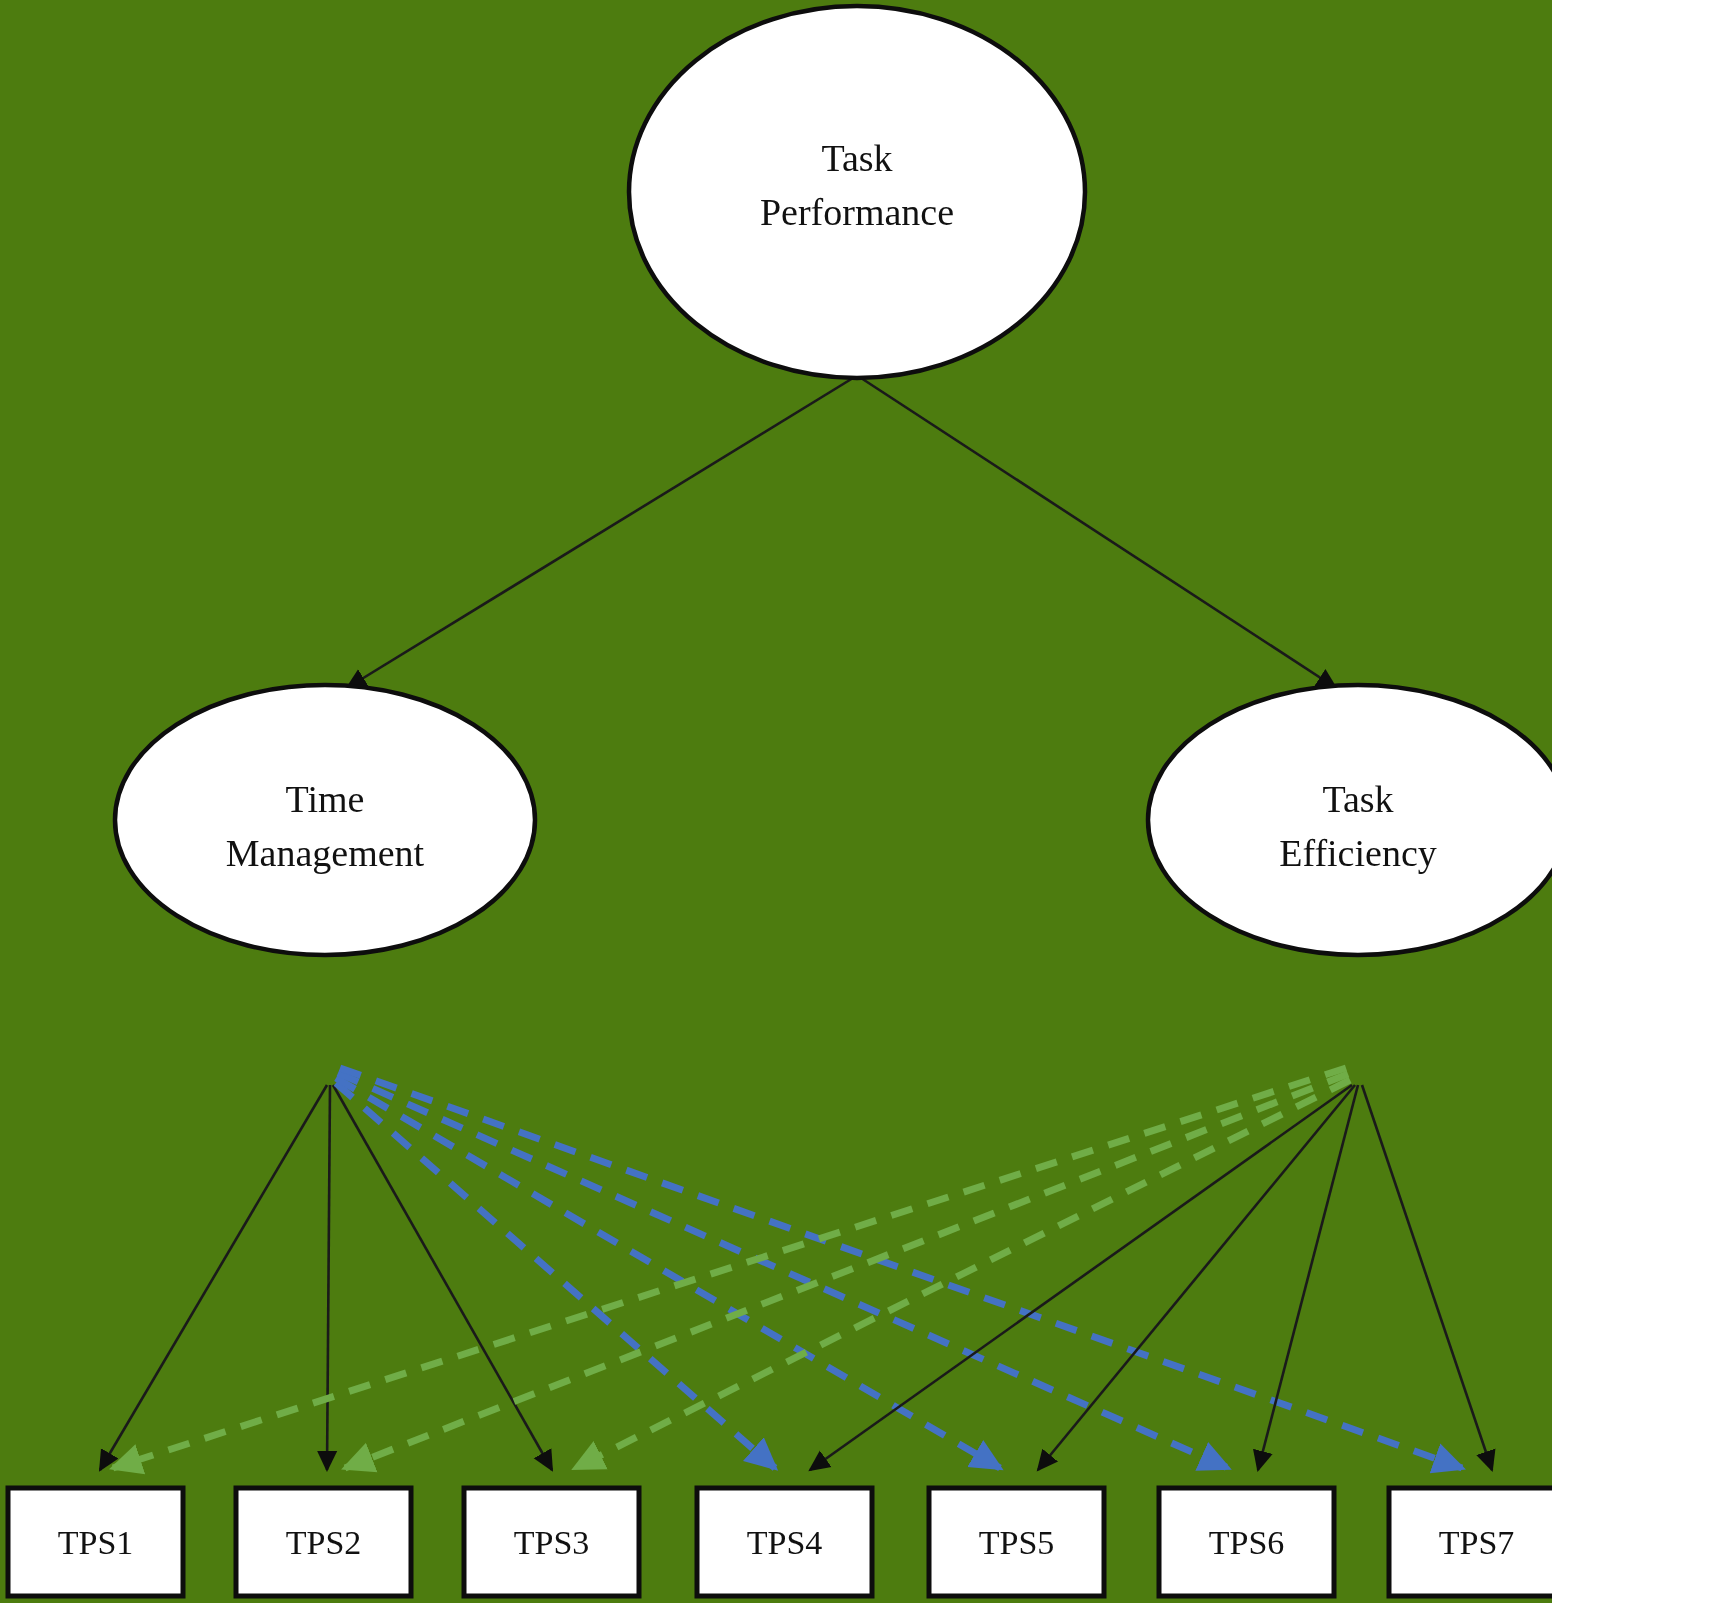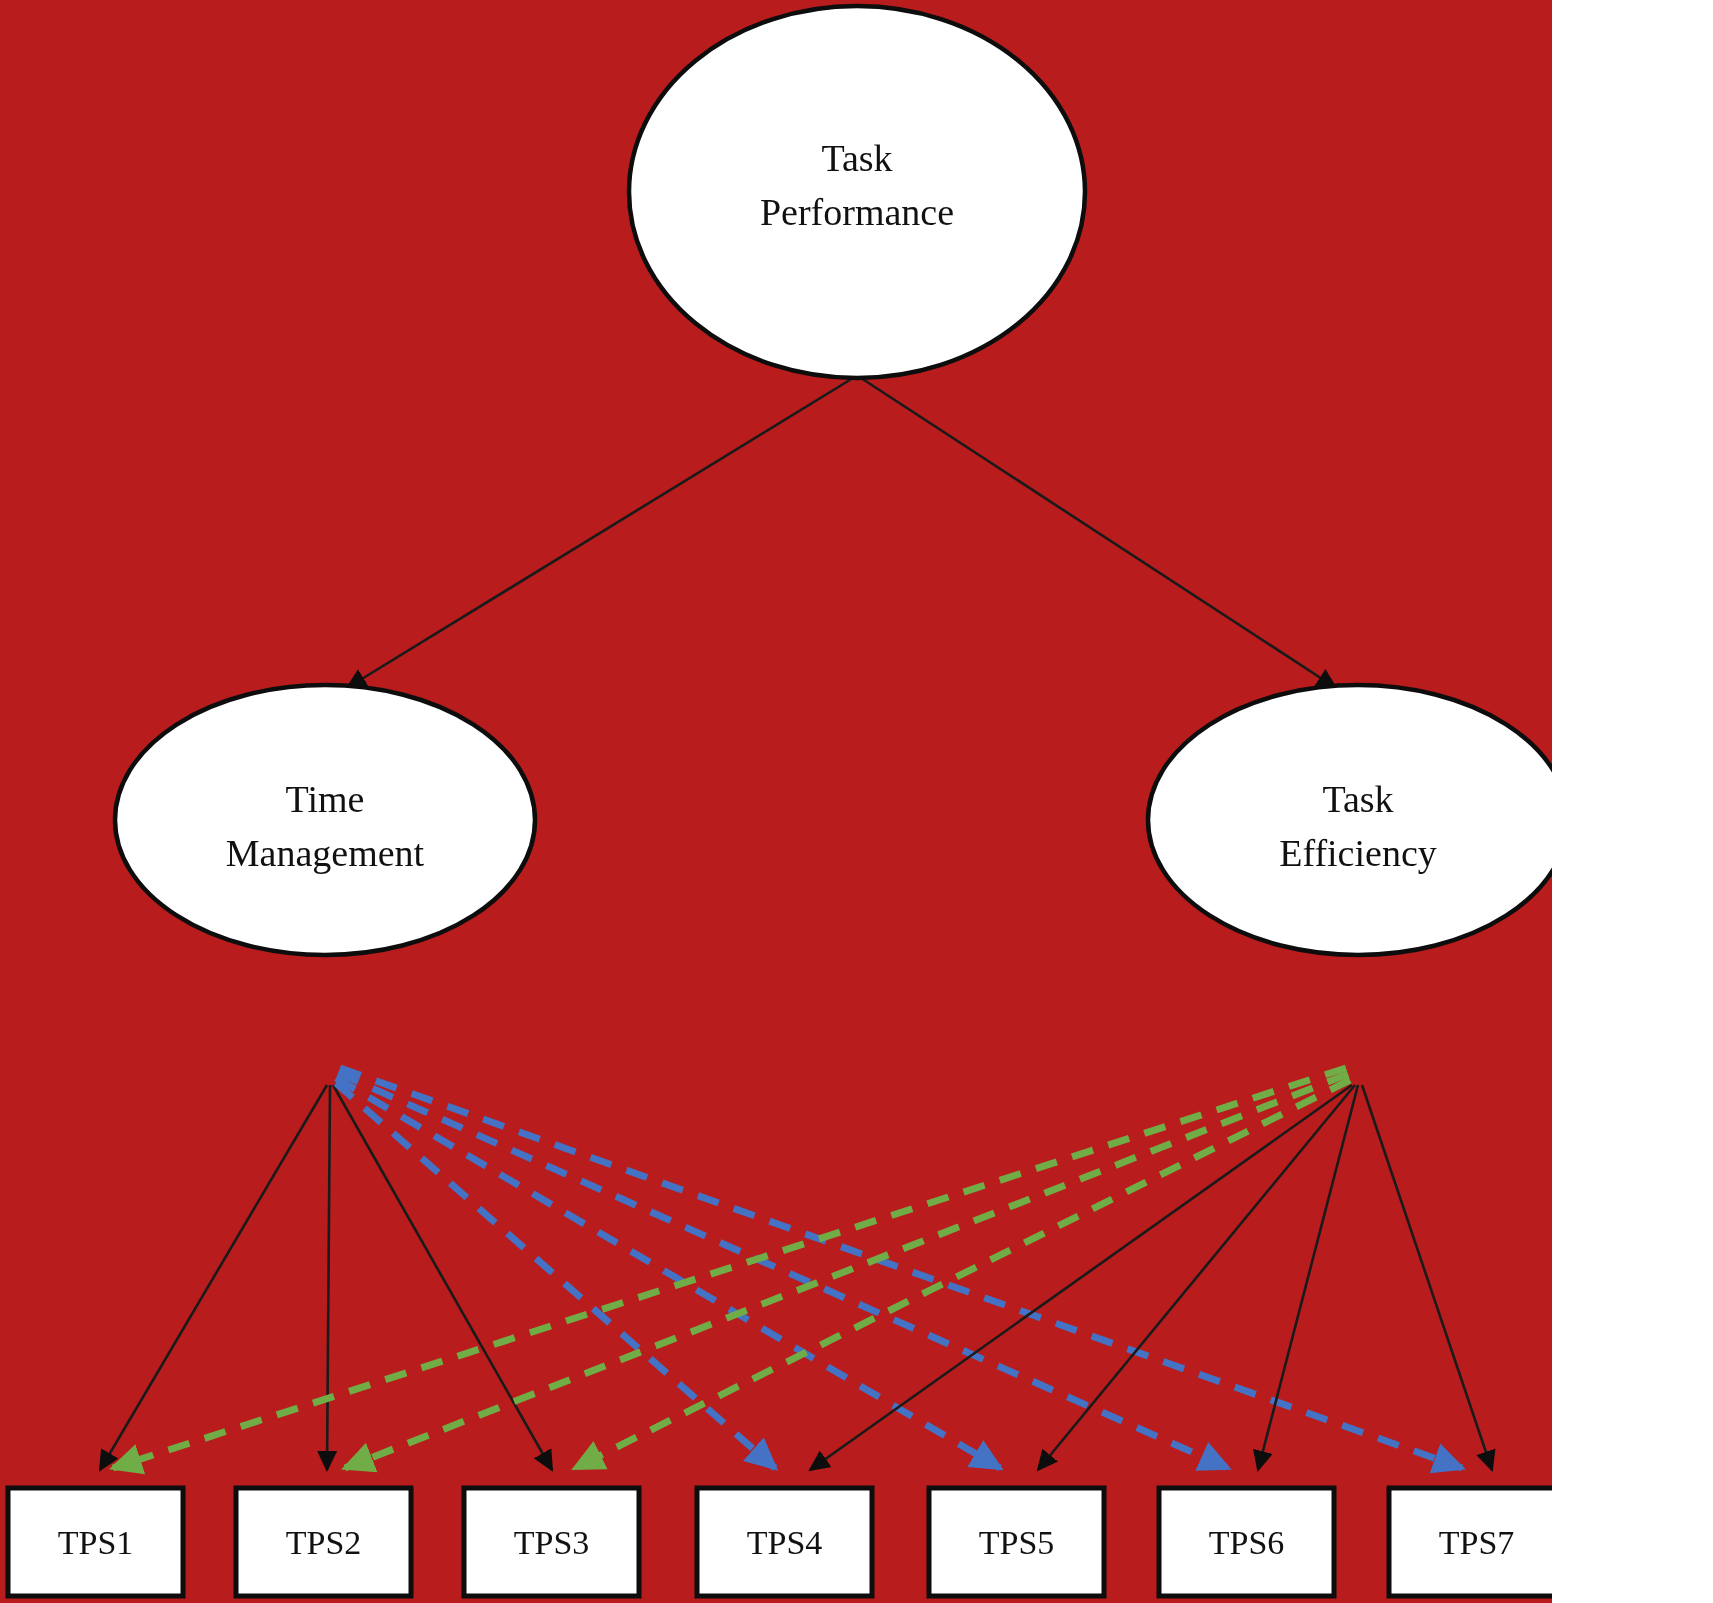--- a/index.html
+++ b/index.html
@@ -7,21 +7,21 @@
     padding: 0;
     background: #ffffff;
   }
   body {
     font-family: "Liberation Serif", "DejaVu Serif", serif;
   }
   #diagram-root {
     position: relative;
     width: 1552px;
     height: 1603px;
-    background: #b91c1c;
+    background: #4d7c0f;
     overflow: hidden;
   }
   svg.canvas {
     position: absolute;
     left: 0;
     top: 0;
     width: 1713px;
     height: 1603px;
     display: block;
   }

